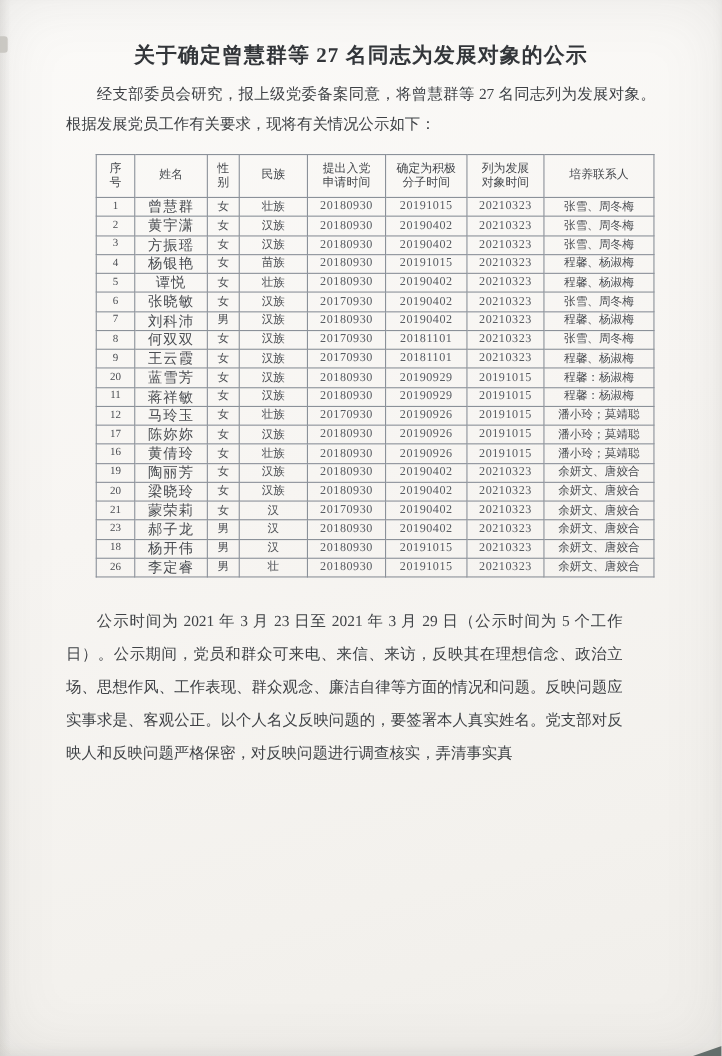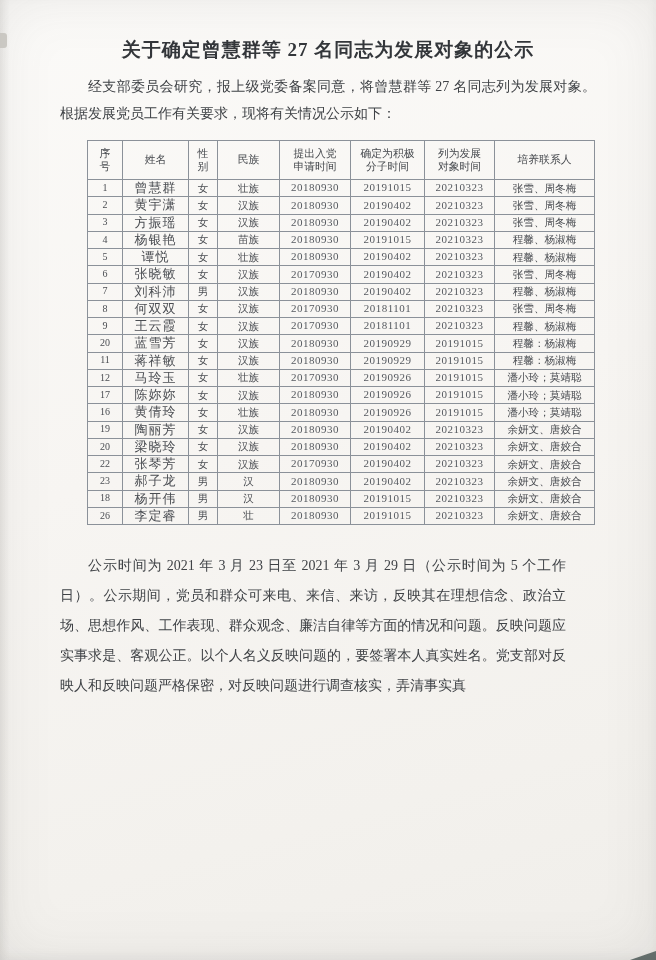--- a/index.html
+++ b/index.html
@@ -302,24 +302,24 @@
           <td class="c0">20</td>
           <td class="c1">梁晓玲</td>
           <td class="c2">女</td>
           <td class="c3">汉族</td>
           <td class="c4">20180930</td>
           <td class="c5">20190402</td>
           <td class="c6">20210323</td>
           <td class="c7">余妍文、唐姣合</td>
         </tr>
         <tr>
-          <td class="c0">22</td>
-          <td class="c1">张琴芳</td>
-          <td class="c2">女</td>
-          <td class="c3">汉族</td>
+          <td class="c0">21</td>
+          <td class="c1">蒙荣莉</td>
+          <td class="c2">女</td>
+          <td class="c3">汉</td>
           <td class="c4">20170930</td>
           <td class="c5">20190402</td>
           <td class="c6">20210323</td>
           <td class="c7">余妍文、唐姣合</td>
         </tr>
         <tr>
           <td class="c0">23</td>
           <td class="c1">郝子龙</td>
           <td class="c2">男</td>
           <td class="c3">汉</td>

